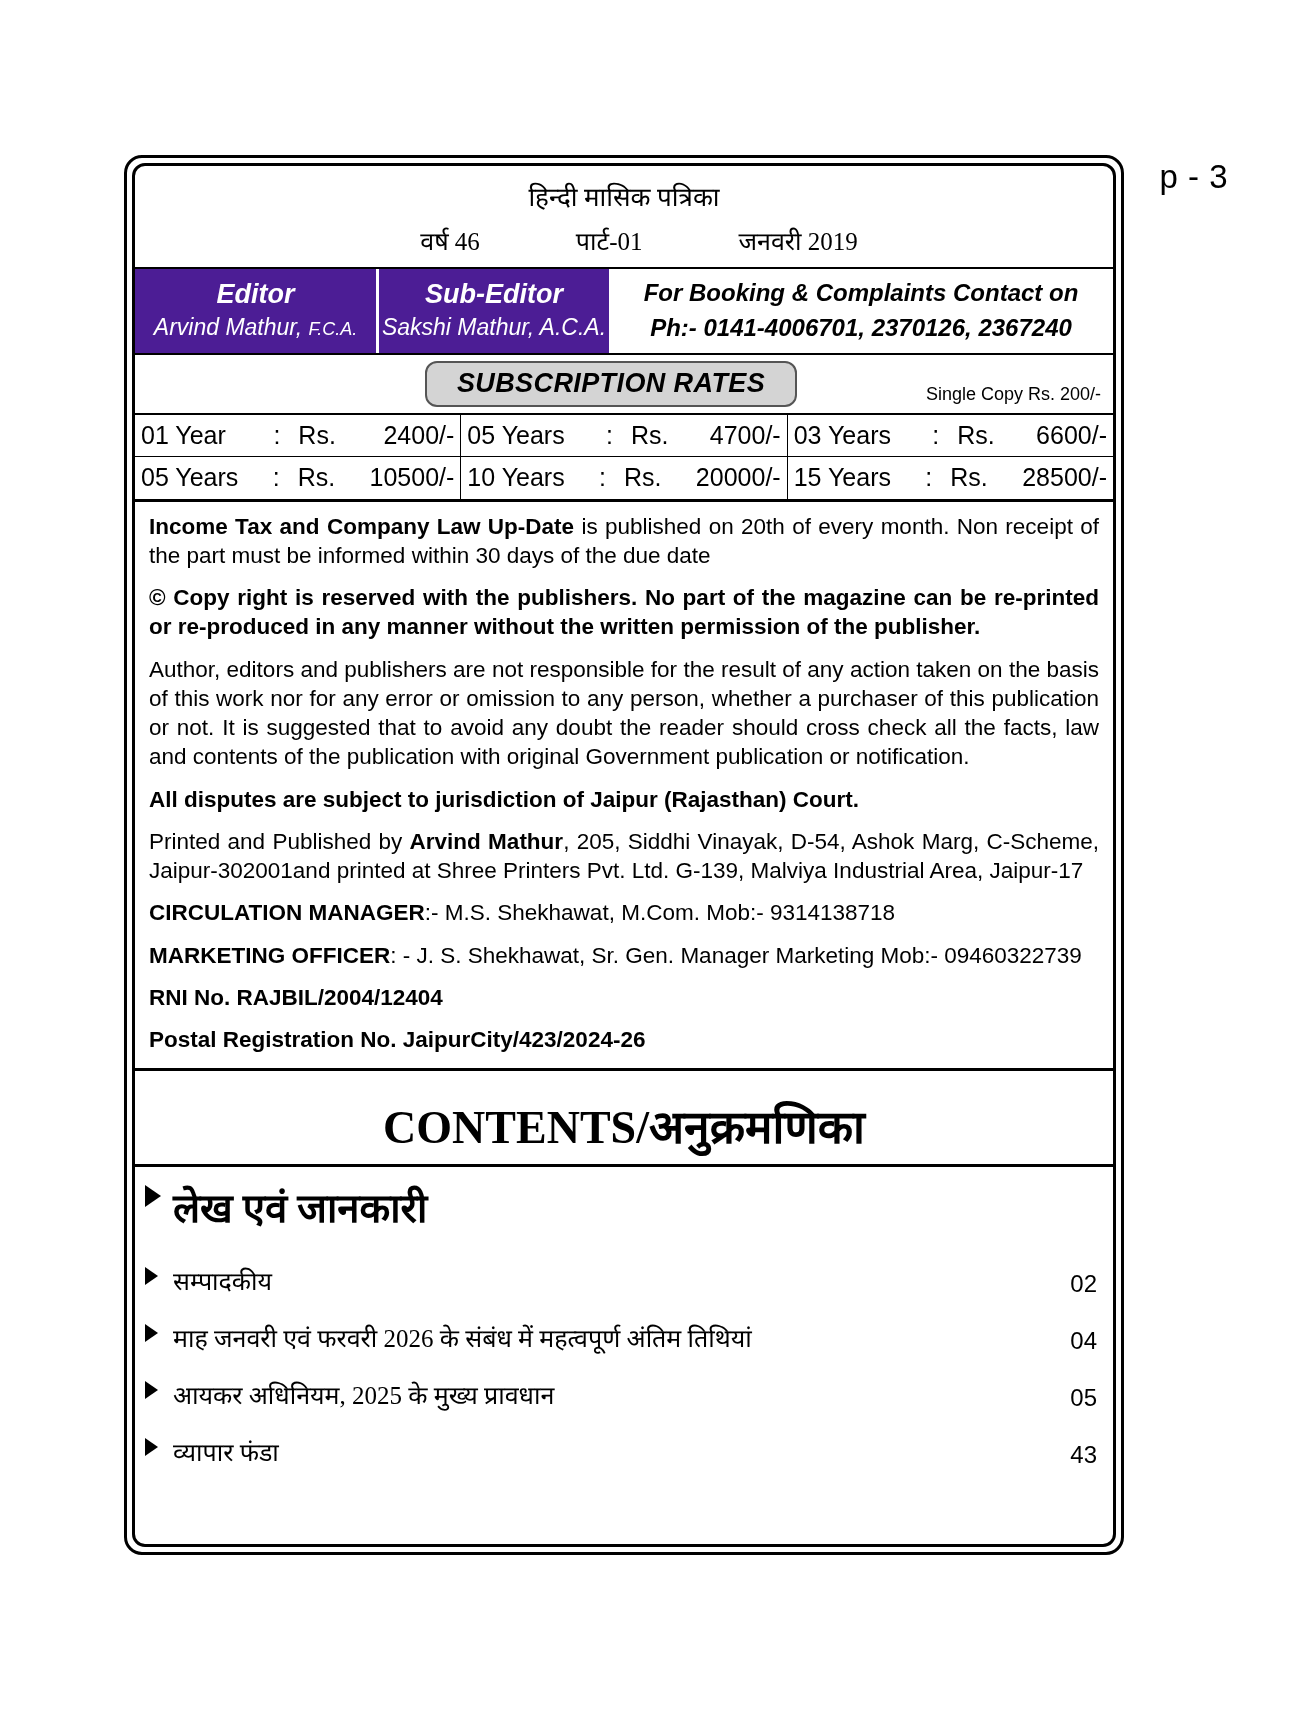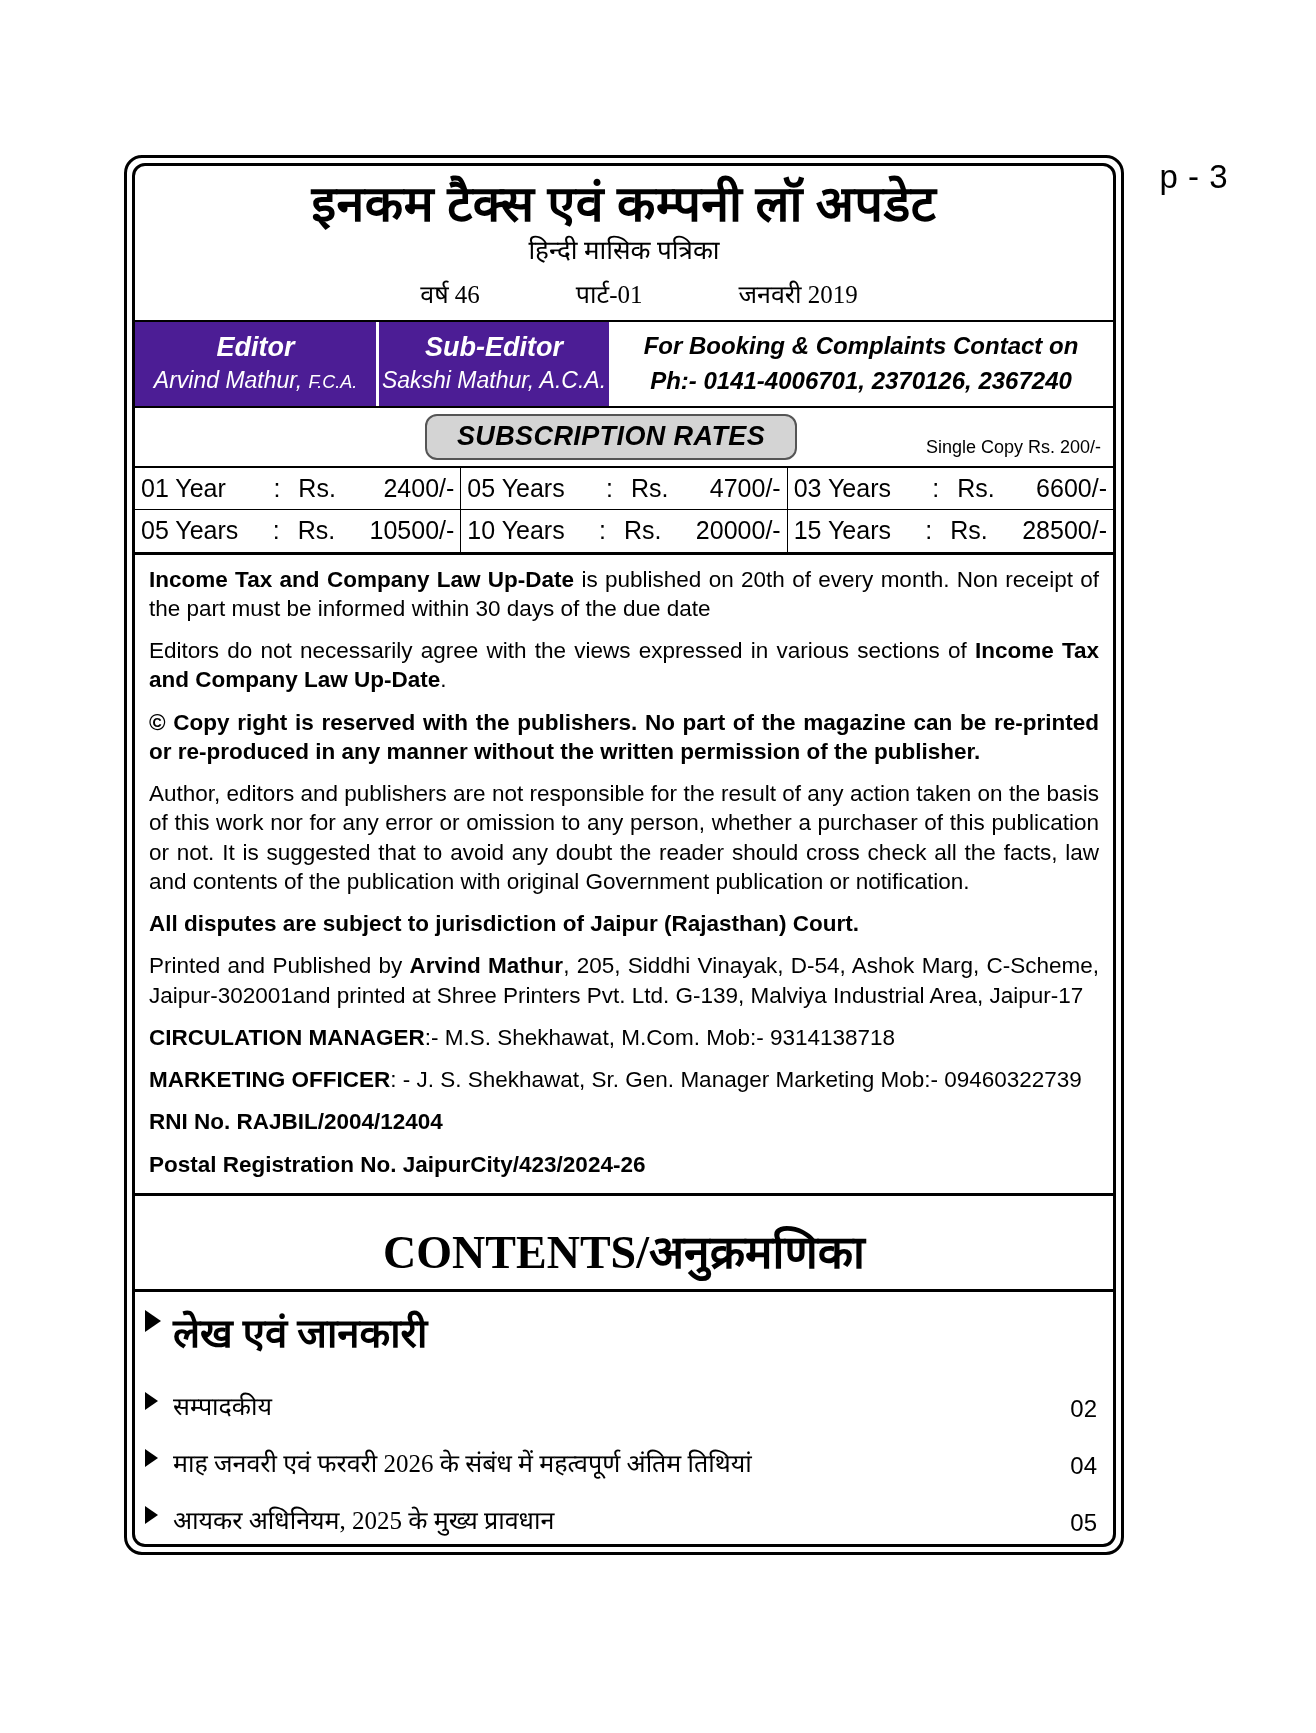--- a/index.html
+++ b/index.html
@@ -239,21 +239,20 @@
 </style>
 </head>
 <body>
 
 <div class="page-num">p - 3</div>
 
 <div class="frame-outer">
   <div class="frame-inner">
 
     <div class="masthead">
-      <div class="mast-title">इनकम टैक्स एवं कम्पनी लॉ अपडेट</div>
       <div class="mast-sub">हिन्दी मासिक पत्रिका</div>
       <div class="mast-meta">
         <span>वर्ष 46</span>
         <span>पार्ट-01</span>
         <span>जनवरी 2019</span>
       </div>
     </div>
 
     <div class="editor-strip">
       <div class="ed-cell editor">
@@ -317,21 +316,20 @@
           <span class="colon">:</span>
           <span class="rs">Rs.</span>
           <span class="amt">28500/-</span>
         </div>
       </div>
     </div>
 
     <div class="body-text">
       <p class="para"><b>Income Tax and Company Law Up-Date</b><span> is published on 20th of every month. Non receipt of the part must  be informed within 30 days of the due date</span></p>
 
-      <p class="para"><span>Editors do not necessarily agree with the views expressed in various sections of </span><b>Income Tax and Company Law Up-Date</b><span>.</span></p>
 
       <p class="para bold">©  Copy right is reserved with the publishers. No part of the magazine can be re-printed or re-produced in any manner without the written permission of the publisher.</p>
 
       <p class="para">Author, editors and publishers are not responsible for the result of any action taken on the basis of this work nor for any error or omission to any person, whether a purchaser of this publication or not. It is suggested that to avoid any doubt the reader should cross check all the facts, law and contents of the publication with original Government publication or notification.</p>
 
       <p class="para bold nowrapline">All disputes are subject to jurisdiction of Jaipur (Rajasthan) Court.</p>
 
       <p class="para"><span>Printed and Published by </span><b>Arvind Mathur</b><span>, 205, Siddhi Vinayak, D-54, Ashok Marg, C-Scheme, Jaipur-302001and printed at Shree Printers Pvt. Ltd. G-139, Malviya Industrial Area, Jaipur-17</span></p>
 
       <p class="para nowrapline"><b>CIRCULATION MANAGER</b><span>:-  M.S. Shekhawat, M.Com.  Mob:- 9314138718</span></p>

